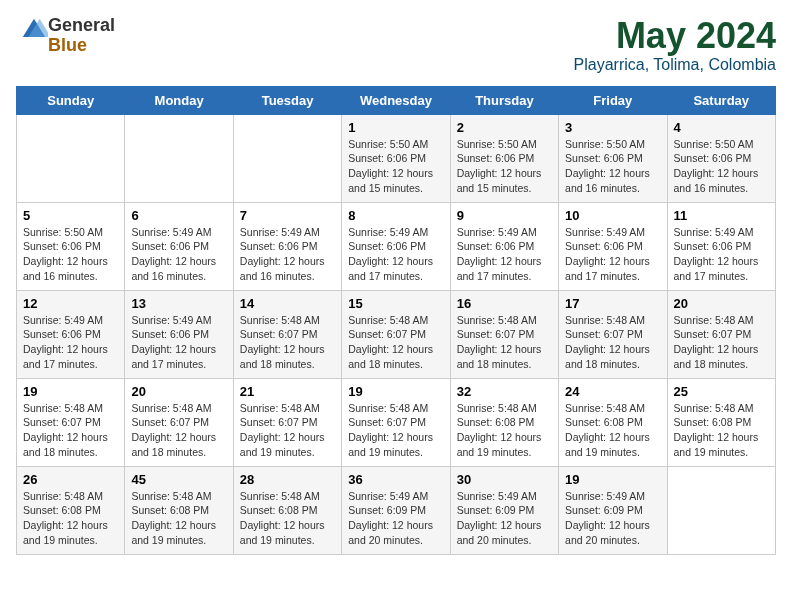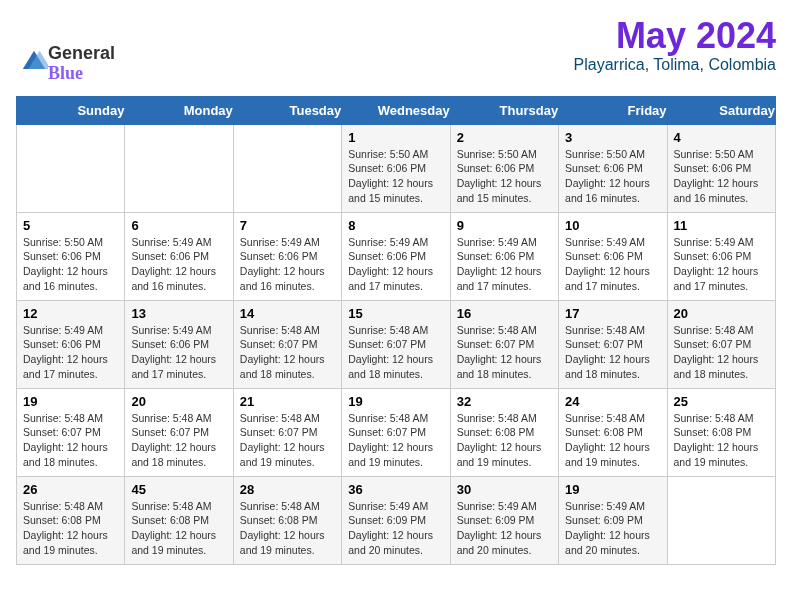--- a/index.html
+++ b/index.html
@@ -11,63 +11,60 @@
       padding: 16px;
     }
     .header {
       display: flex;
       justify-content: space-between;
       align-items: flex-start;
       margin-bottom: 12px;
     }
     .logo {
       display: flex;
-      align-items: center;
-      margin-top: 28px;
     }
     .logo-text {
       font-size: 18px;
       font-weight: bold;
       line-height: 1.1;
     }
     .logo-text .general {
       color: #333;
     }
     .logo-text .blue {
-      color: #8b5cf6;
-      font-family: Liberation Serif, serif;
+      color: #a16207;
     }
     .logo-icon {
       width: 28px;
       height: 28px;
       margin-left: 4px;
     }
     .title-block {
       text-align: right;
     }
     .month-year {
       font-size: 36px;
       font-weight: bold;
-      color: #6d28d9;
+      color: #14532d;
       line-height: 1.1;
     }
     .location {
       font-size: 16px;
       color: #0c4a6e;
     }
     table {
       width: 100%;
       border-collapse: collapse;
       font-size: 11px;
     }
     thead tr th {
       background-color: #2a6db5;
       color: #fff;
-      text-align: right;
-      padding: 6px 0;
+      text-align: center;
+      padding: 6px 8px;
       font-size: 13px;
       font-weight: bold;
       border: 1px solid #2a6db5;
     }
     tbody tr td {
       border: 1px solid #ccc;
       vertical-align: top;
       padding: 5px 6px;
       width: 14.28%;
       height: 88px;

